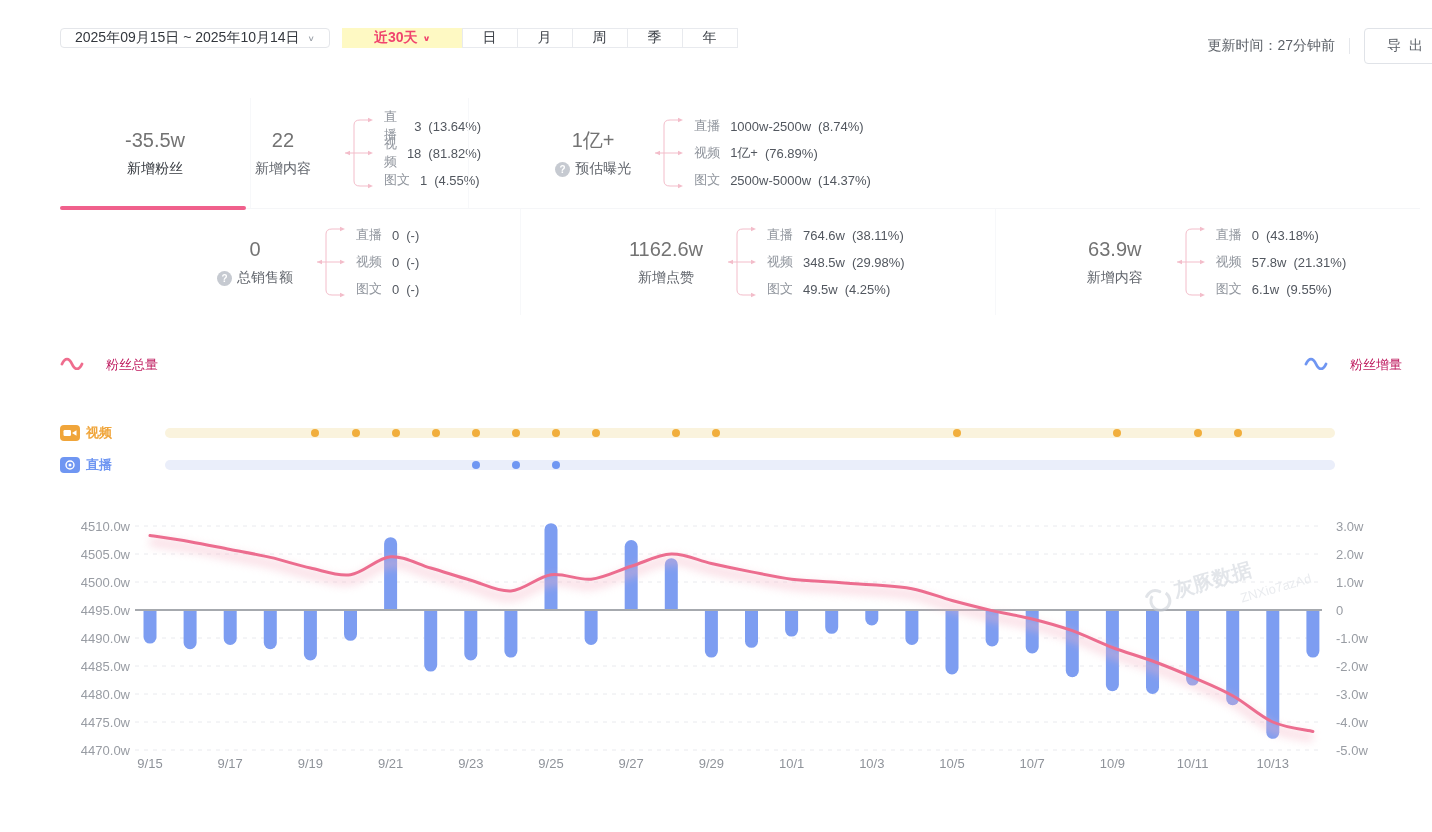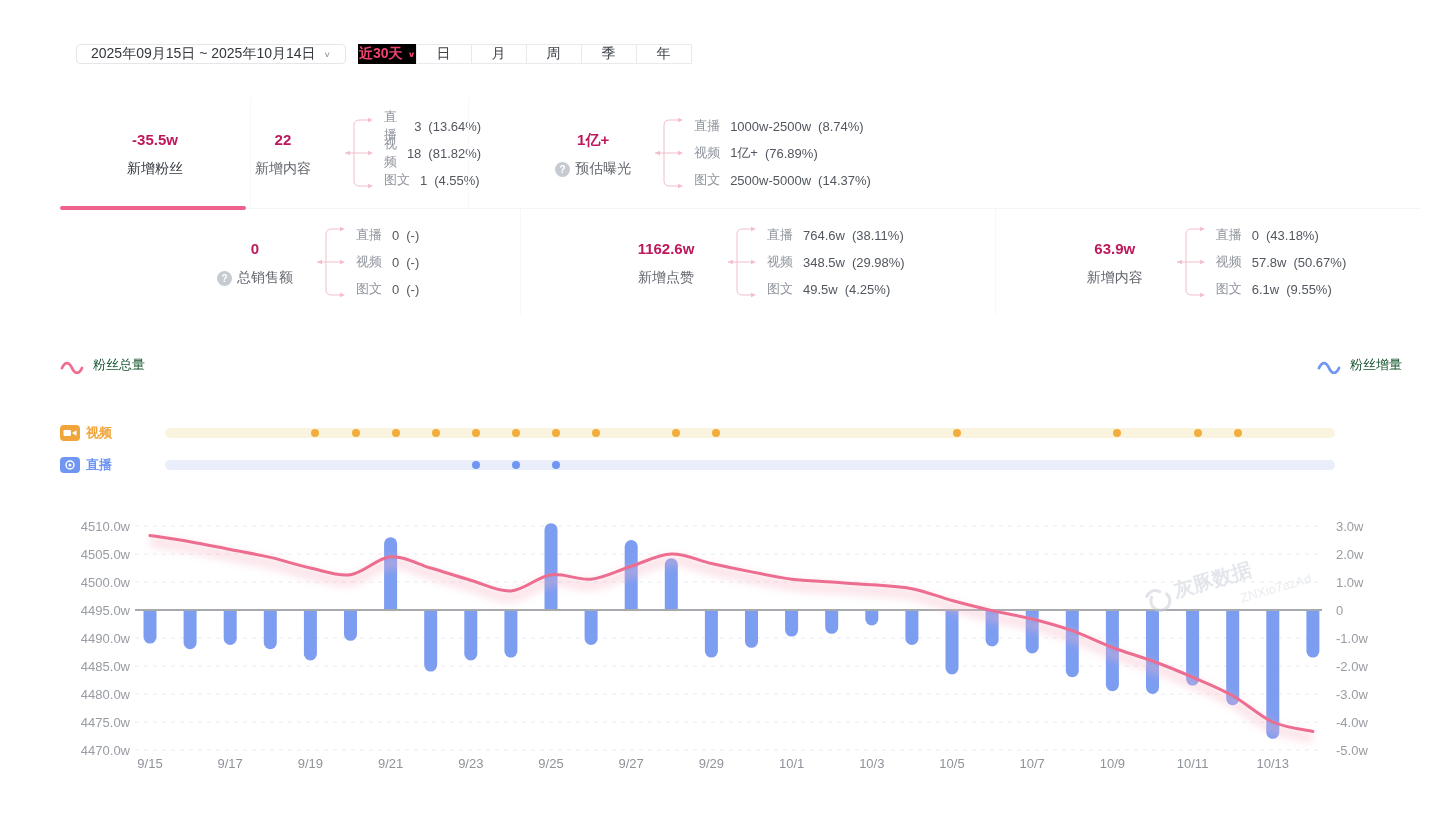--- a/index.html
+++ b/index.html
@@ -1,60 +1,60 @@
 <!DOCTYPE html>
 <html><head>
 <meta charset="utf-8">
 <style>
   html,body{margin:0;padding:0;background:#fff;}
   .page{position:relative;width:1432px;height:832px;background:#fff;overflow:hidden;
         font-family:"Liberation Sans","DejaVu Sans",sans-serif;color:#33373d;}
   
-  .topbar{position:absolute;left:76px;top:28px;right:0;height:36px;display:flex;align-items:flex-end;}
+  .topbar{position:absolute;left:60px;top:28px;right:0;height:36px;display:flex;align-items:flex-start;}
   .date-range{display:flex;align-items:center;gap:8px;border:1px solid #e4e6ea;border-radius:4px;
               padding:0 14px;font-size:14px;color:#33373d;background:#fff;cursor:pointer;}
   .chev{font-size:10px;color:#9aa0a8;transform:scaleY(.8);}
   .chev.pink{color:#f0446e;}
   .seg{display:flex;margin-left:12px;}
-  .seg-quick{background:#000000;color:#f0446e;display:flex;align-items:center;gap:5px;
-             padding:0 1px;font-size:14px;font-weight:bold;cursor:pointer;}
+  .seg-quick{background:#fef9c3;color:#f0446e;display:flex;align-items:center;gap:5px;
+             padding:0 32px;font-size:14px;font-weight:bold;cursor:pointer;}
   .tab{width:54px;border:1px solid #e8eaee;margin-left:-1px;display:flex;align-items:center;
        justify-content:center;font-size:14px;color:#3e4249;background:#fff;cursor:pointer;}
   .top-right{position:absolute;right:0;top:0;height:36px;display:flex;align-items:center;gap:14px;}
   .update{font-size:14px;color:#5c6168;}
   .vline{width:1px;height:16px;background:#e5e7eb;}
   .export{border:1px solid #e0e3e8;border-radius:4px;background:#fff;color:#5c6168;font-size:14px;
           padding:8px 22px;margin-right:-16px;letter-spacing:2px;cursor:pointer;
           font-family:inherit;}
   
   .stats{position:absolute;left:60px;top:98px;width:1360px;}
   .stat-row{display:grid;border-top:1px solid #f5f6f8;}
   .stat-row.r1{grid-template-columns:190px 218px 482px 470px;height:110px;border-top:none;}
   .stat-row.r2{grid-template-columns:460px 475px 425px;height:106px;}
   .cell{position:relative;border-left:1px solid #f7f8fa;display:flex;align-items:center;
         justify-content:center;cursor:pointer;}
   .cell:first-child{border-left:none;}
   .r2 .cell:nth-child(1){justify-content:flex-start;padding-left:150px;}
   .r2 .cell:nth-child(2){justify-content:flex-start;padding-left:100px;}
   .cardmain{display:flex;flex-direction:column;align-items:center;min-width:90px;}
-  .val{font-size:15px;font-weight:bold;color:#be185d;line-height:24px;}
+  .val{font-size:20px;font-weight:normal;color:#737373;line-height:24px;}
   .lab{margin-top:8px;font-size:14px;color:#62666d;display:flex;align-items:center;gap:5px;justify-content:center;}
   .cell.active .lab{color:#33373d;}
   .underline{position:absolute;left:0;right:4px;bottom:-2px;height:4px;border-radius:2px;background:#f0608c;}
   .q{width:15px;height:15px;border-radius:50%;background:#c6cad1;color:#fff;font-size:10px;
      font-weight:bold;display:flex;align-items:center;justify-content:center;flex:none;}
   .combo{display:flex;align-items:center;}
   .conn{margin:0 8px 0 14px;flex:none;}
   .bk{display:flex;flex-direction:column;justify-content:center;}
   .bkrow{height:27px;display:flex;align-items:center;font-size:13px;}
   .bklabel{color:#90959d;margin-right:10px;}
   .bkval{color:#52575f;}
   .bkpct{color:#52575f;margin-left:7px;}
   
-  .legend{position:absolute;top:356px;display:flex;align-items:flex-end;gap:9px;font-size:13px;color:#14532d;}
+  .legend{position:absolute;top:356px;display:flex;align-items:flex-start;gap:22px;font-size:13px;color:#be185d;}
   .legend.left{left:60px;}
   .legend.right{right:30px;}
   .track-row{position:absolute;left:60px;height:18px;display:flex;align-items:center;font-size:13px;}
   .track-label{display:flex;align-items:center;gap:6px;font-weight:bold;}
   .track{position:absolute;left:105px;width:1170px;height:10px;border-radius:5px;}
   .dot{position:absolute;top:1px;width:8px;height:8px;border-radius:4px;}
   
   .chart-svg{position:absolute;left:0;top:498px;}
   .axis-text{font-size:13px;fill:#989ca3;}
   .xaxis-text{font-size:13px;fill:#8f939a;}
@@ -75,20 +75,25 @@
         <span class="chev pink">∨</span>
       </div>
       <div style="display:flex" id="period-tabs">
           <div class="tab">日</div>
           <div class="tab">月</div>
           <div class="tab">周</div>
           <div class="tab">季</div>
           <div class="tab">年</div>
         </div>
     </div>
+    <div class="top-right">
+      <span class="update">更新时间：27分钟前</span>
+      <span class="vline"></span>
+      <button class="export">导 出</button>
+    </div>
   </div>
 
   <div class="stats" id="stats">
       <div class="stat-row r1">
         <div class="cell active">
           <div class="cardmain">
             <div class="val">-35.5w</div>
             <div class="lab">
               <span>新增粉丝</span>
             </div>
@@ -287,21 +292,21 @@
             </svg>
             <div class="bk">
               <div class="bkrow">
                 <span class="bklabel">直播</span>
                 <span class="bkval">0</span>
                 <span class="bkpct">(43.18%)</span>
               </div>
               <div class="bkrow">
                 <span class="bklabel">视频</span>
                 <span class="bkval">57.8w</span>
-                <span class="bkpct">(50.67%)</span>
+                <span class="bkpct">(21.31%)</span>
               </div>
               <div class="bkrow">
                 <span class="bklabel">图文</span>
                 <span class="bkval">6.1w</span>
                 <span class="bkpct">(9.55%)</span>
               </div>
             </div>
           </div>
         </div>
       </div>

